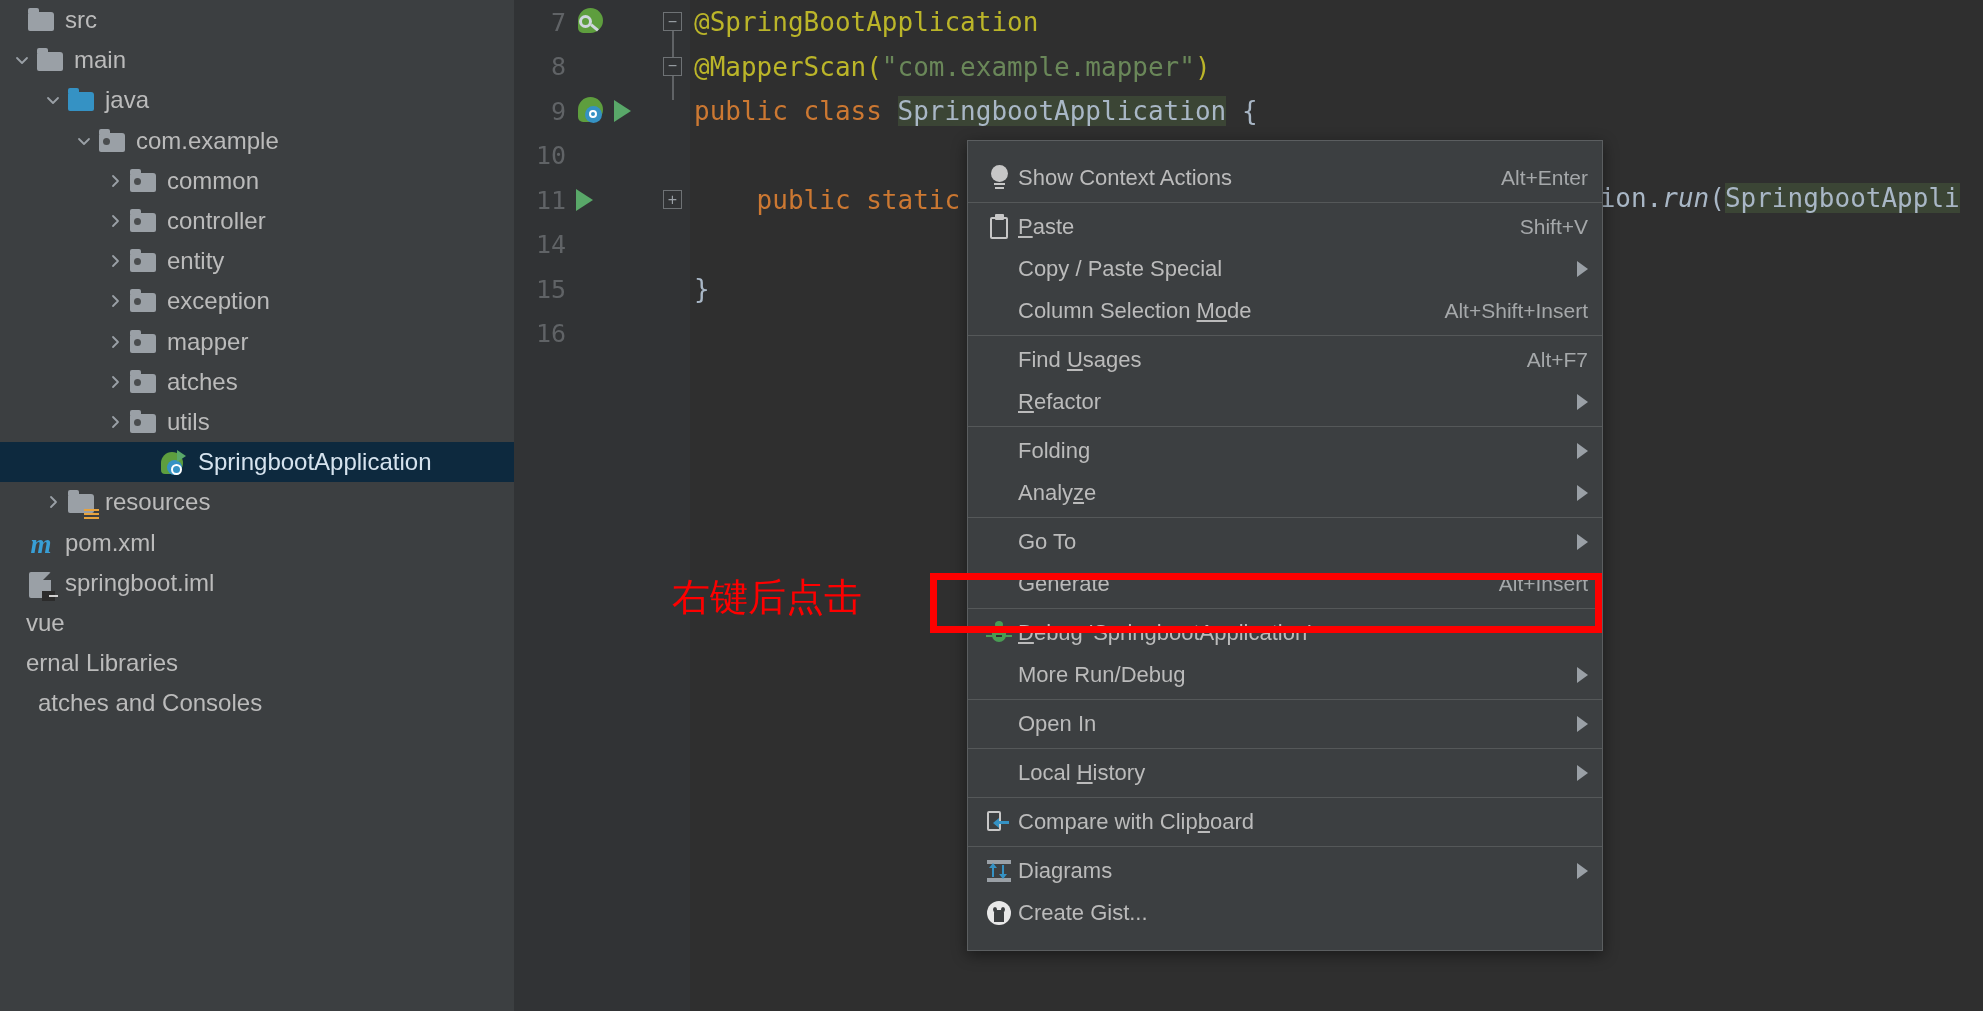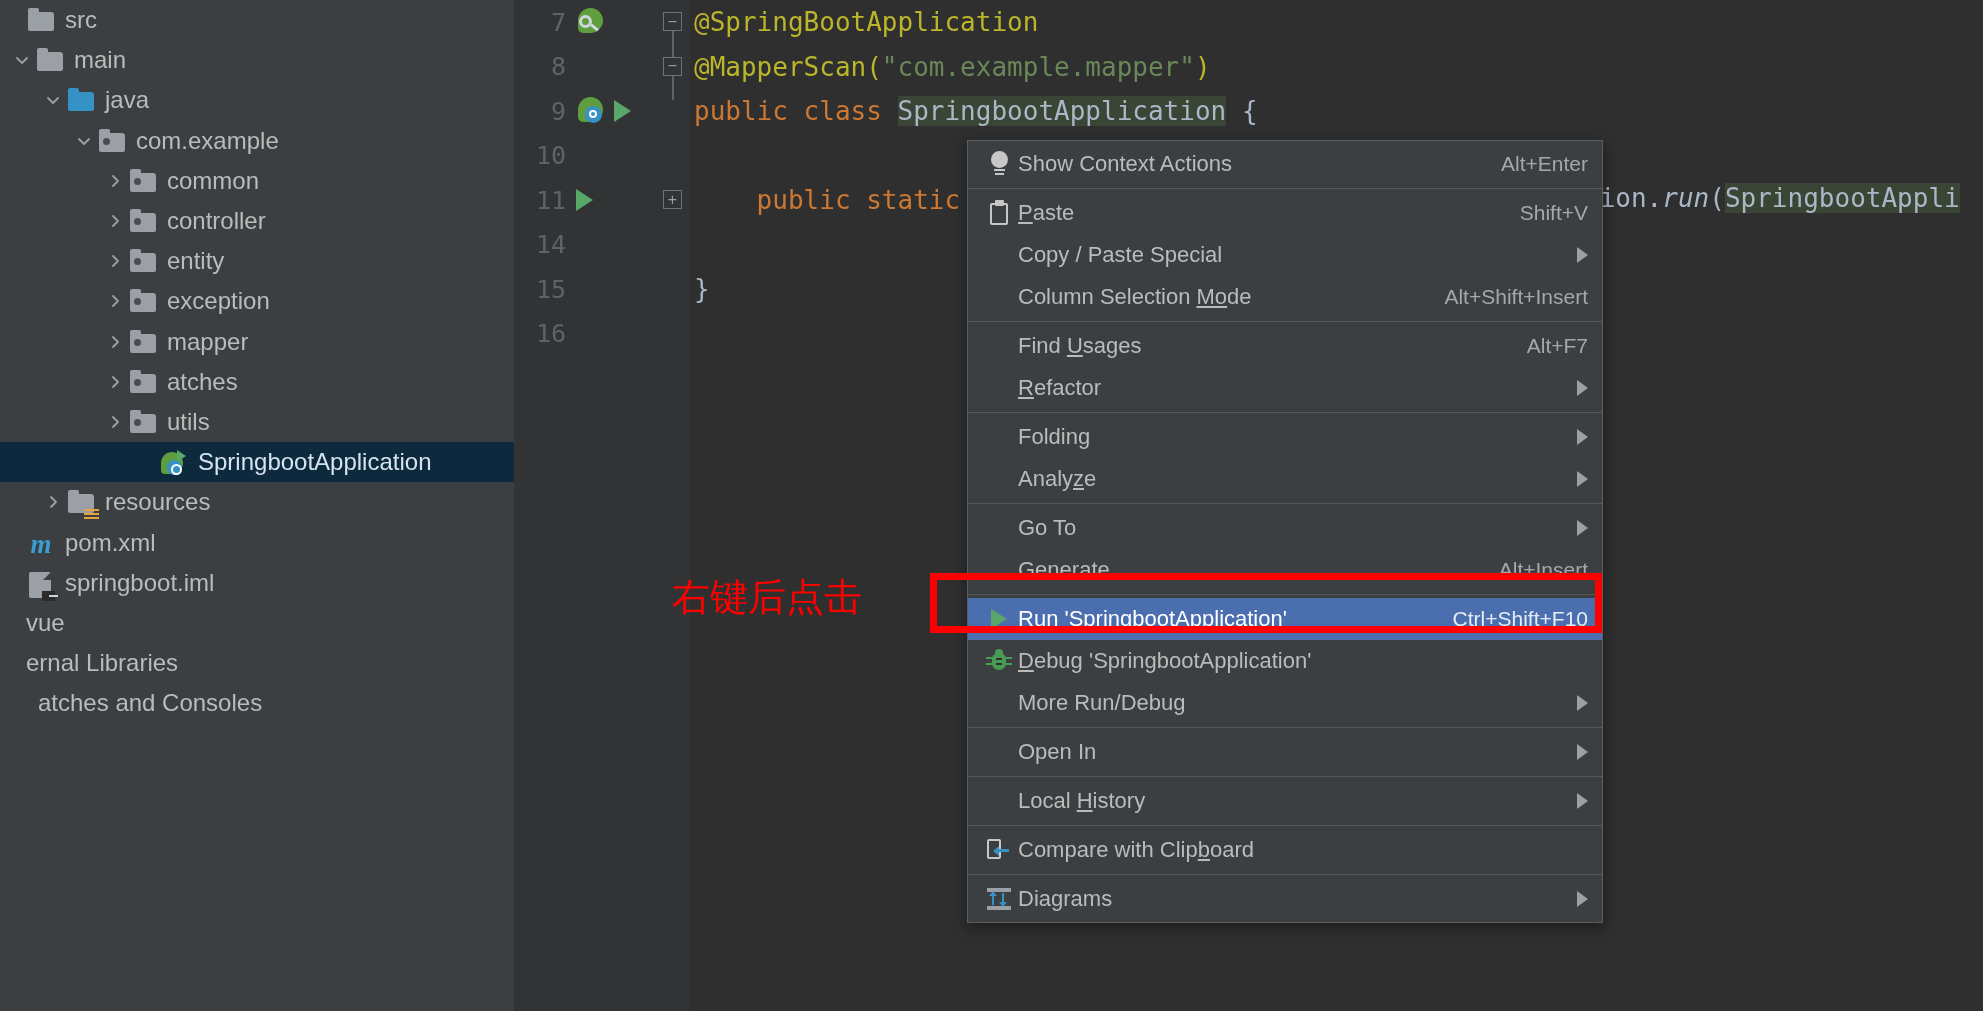--- a/index.html
+++ b/index.html
@@ -162,21 +162,21 @@
   .k-par { color:#a9b7c6; }
   .k-ital { color:#a9b7c6; font-style:italic; }
   .hl-ident { background:#3b4535; }
 
   
   #ctxmenu {
     position:absolute; left:967px; top:140px; width:636px;
     background:#3c3f41;
     border:1px solid #5b5e60;
     box-shadow: 0 4px 14px rgba(0,0,0,0.45);
-    padding: 2px 0;
+    padding: 16px 0;
     z-index: 50;
   }
   .mi {
     position:relative; display:flex; align-items:center;
     height:42px; padding:0 14px 0 12px;
     color:#bbbbbb; font-size:22px;
     font-family:"Liberation Sans", sans-serif;
   }
   .mi.sel { background:#4b6eaf; color:#ffffff; }
   .mi .micon { width:38px; flex:0 0 auto; display:flex; align-items:center; justify-content:center; }
@@ -594,27 +594,20 @@
         <span class="micon"></span>
         <span class="mlabel">Go To</span>
         <span class="marrow"></span>
       </div>
       <div class="mi">
         <span class="micon"></span>
         <span class="mlabel">Generate</span>
         <span class="mshort">Alt+Insert</span>
       </div>
       <div class="msep"></div>
-      <div class="mi sel">
-        <span class="micon">
-          <span class="ico-play"></span>
-        </span>
-        <span class="mlabel">R<u>u</u>n 'SpringbootApplication'</span>
-        <span class="mshort">Ctrl+Shift+F10</span>
-      </div>
       <div class="mi">
         <span class="micon">
           <span class="ico-bug">
             <span class="l l1"></span>
             <span class="l l2"></span>
             <span class="l l3"></span>
             <span class="l l4"></span>
             <span class="head"></span>
             <span class="body"></span>
             <span class="stripe" style="top:9px"></span>
@@ -659,18 +652,27 @@
             <span class="bar bb"></span>
             <span class="ar1"></span>
             <span class="ln"></span>
             <span class="ln2"></span>
             <span class="ar2"></span>
           </span>
         </span>
         <span class="mlabel">Diagrams</span>
         <span class="marrow"></span>
       </div>
+      <div class="mi">
+        <span class="micon">
+          <span class="ico-gh">
+            <span class="e1"></span>
+            <span class="e2"></span>
+          </span>
+        </span>
+        <span class="mlabel">Create Gist...</span>
+      </div>
     </div>
 
   <div id="cn-note" style="color: rgb(254, 0, 0);">右键后点击</div>
   <div id="redbox" style="border-color: rgb(254, 0, 0);"></div>
 
 </div>
 
 </body></html>

